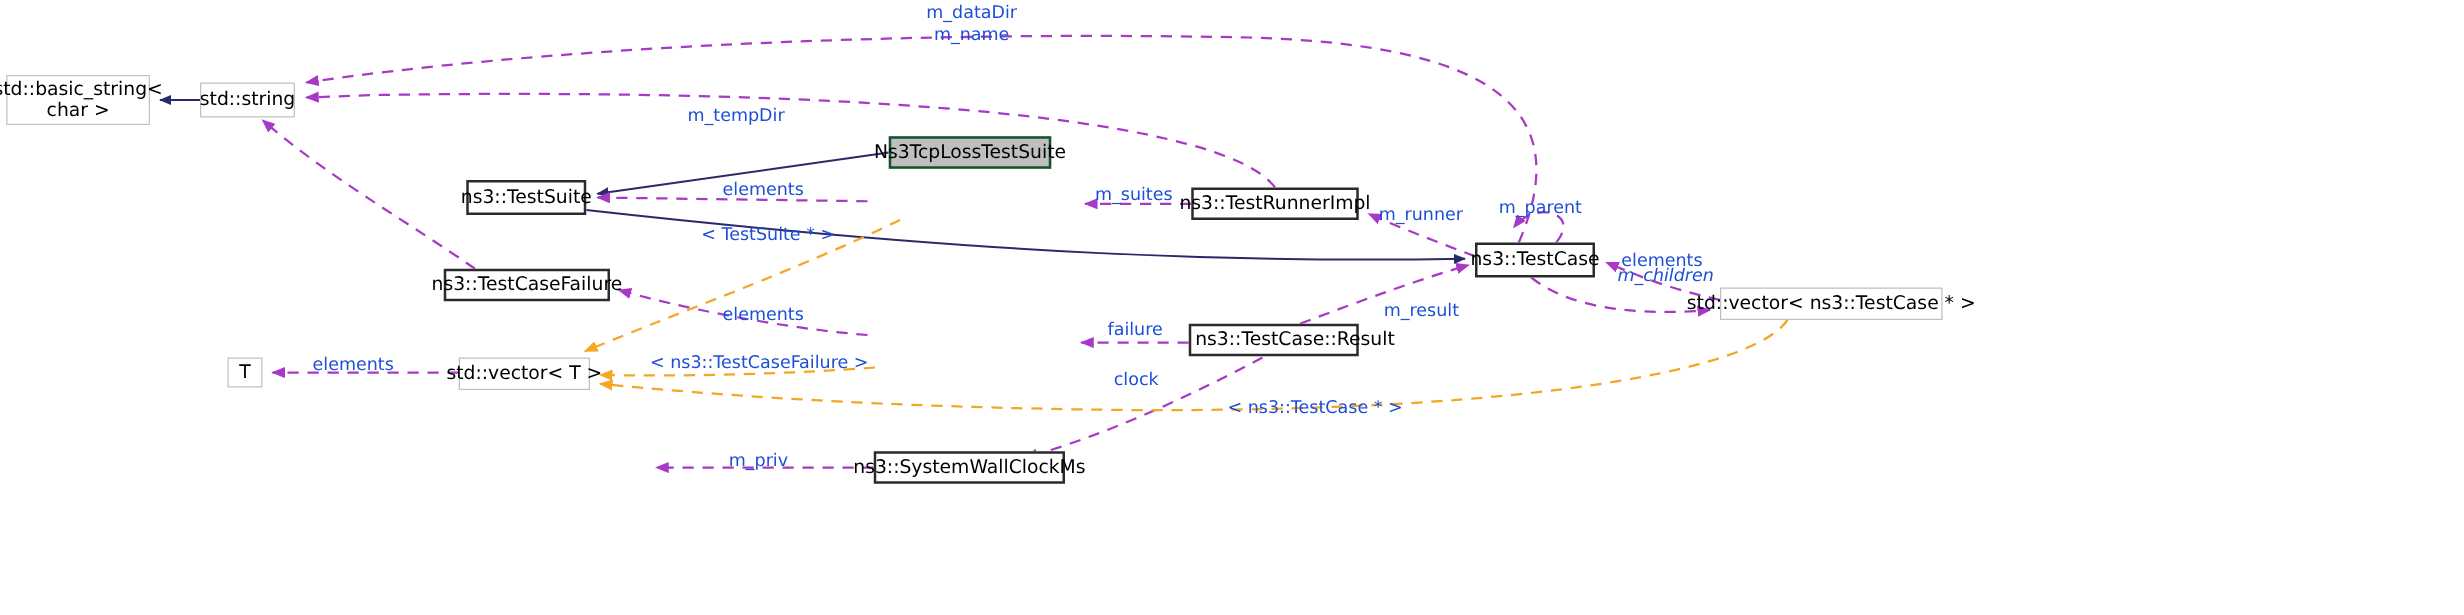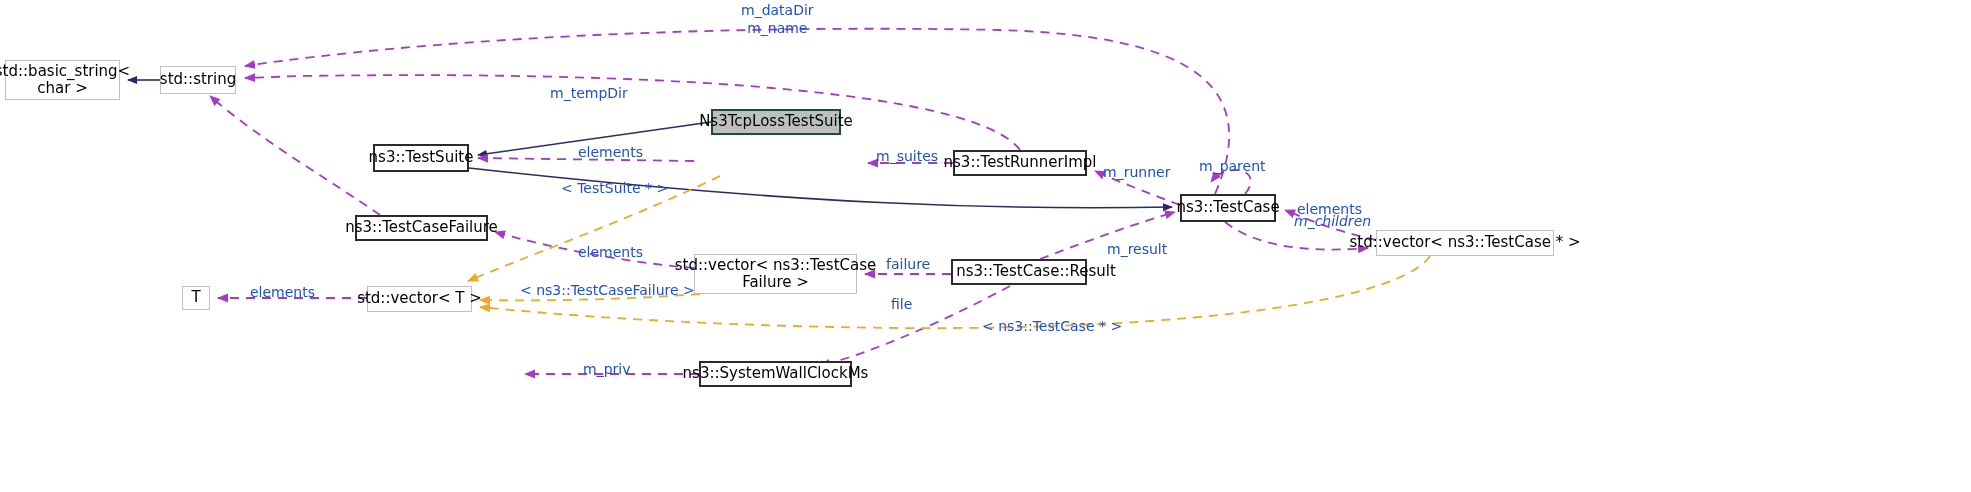--- a/index.html
+++ b/index.html
@@ -116,22 +116,20 @@
 
 
   <div class="node bold" style="left:953px;top:150px;width:134px;height:26px;">ns3::TestRunnerImpl</div>
 
   <div class="node bold" style="left:1180px;top:194px;width:96px;height:28px;">ns3::TestCase</div>
 
   <div class="node thin" style="left:1376px;top:230px;width:178px;height:26px;">std::vector&lt; ns3::TestCase * &gt;</div>
 
   <div class="node bold" style="left:355px;top:215px;width:133px;height:26px;">ns3::TestCaseFailure</div>
 
-  <div class="node thin" style="left:694px;top:254px;width:163px;height:40px;">std::vector&lt; ns3::TestCase
-Failure &gt;</div>
 
   <div class="node bold" style="left:951px;top:259px;width:136px;height:26px;padding-left:40px;">ns3::TestCase::Result</div>
 
   <div class="node thin" style="left:182px;top:286px;width:28px;height:24px;">T</div>
 
   <div class="node thin" style="left:367px;top:286px;width:105px;height:26px;">std::vector&lt; T &gt;</div>
 
 
   <div class="node bold" style="left:699px;top:361px;width:153px;height:26px;">ns3::SystemWallClockMs</div>
 
@@ -158,19 +156,19 @@
   <div class="edge-label" style="left:1107px;top:217px;margin-top:24px;">m_result</div>
 
   <div class="edge-label" style="left:578px;top:244px;">elements</div>
 
   <div class="edge-label" style="left:520px;top:282px;">&lt; ns3::TestCaseFailure &gt;</div>
 
   <div class="edge-label" style="left:886px;top:256px;">failure</div>
 
   <div class="edge-label" style="left:250px;top:284px;">elements</div>
 
-  <div class="edge-label" style="left:891px;top:296px;">file</div>
+  <div class="edge-label" style="left:891px;top:296px;">clock</div>
 
   <div class="edge-label" style="left:962px;top:318px;margin-left:20px;">&lt; ns3::TestCase * &gt;</div>
 
   <div class="edge-label" style="left:583px;top:361px;">m_priv</div>
 
 </div>
 
 </body></html>

